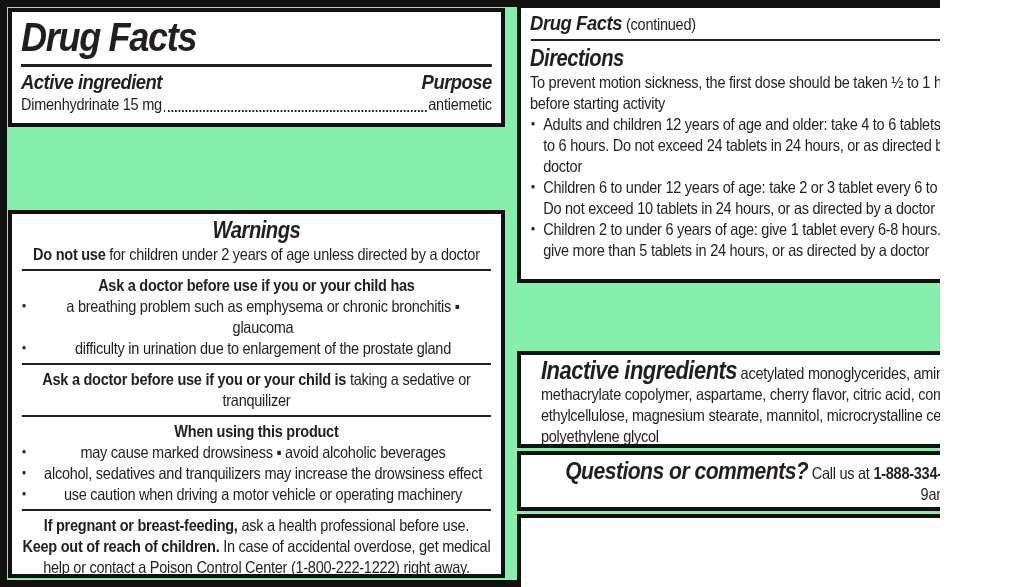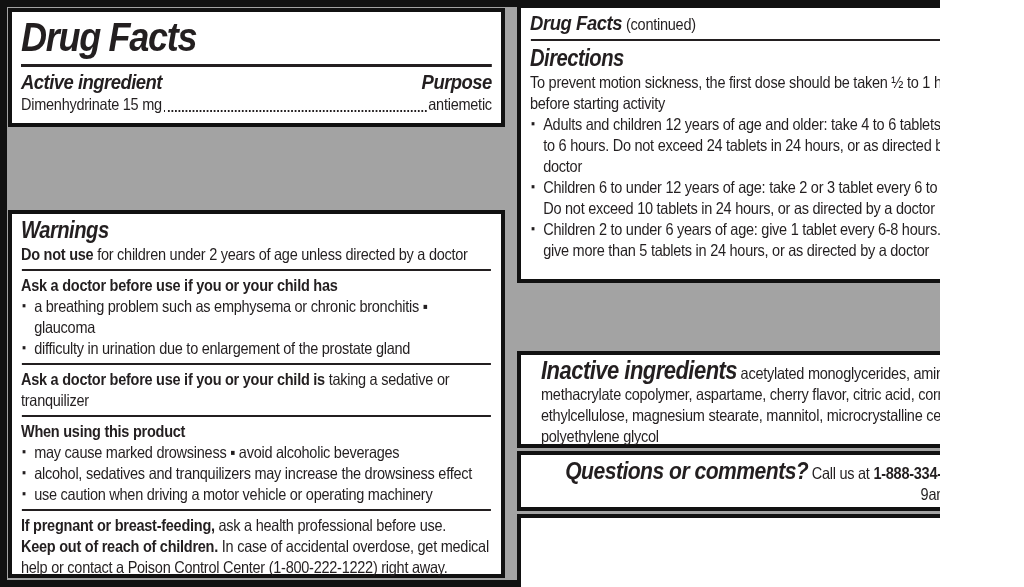--- a/index.html
+++ b/index.html
@@ -1,17 +1,17 @@
 <!DOCTYPE html>
 <html><head>
 <meta charset="utf-8">
 <style>
   html,body { margin:0; padding:0; background:#ffffff; }
   #label {
-    position:relative; width:940px; height:587px; background:#a3a3a3;
+    position:relative; width:940px; height:587px; background:#86efac;
     overflow:hidden; color:#231f20;
     font-family:"Liberation Sans", sans-serif;
     -webkit-font-smoothing:antialiased;
   }
   .bar { position:absolute; background:#111111; }
   .box {
     position:absolute; background:#ffffff;
     border:4px solid #111111; box-sizing:border-box;
     padding:3px 9px;
   }
@@ -57,21 +57,21 @@
       </div>
       <div class="leader-row body-text">
         <span>Dimenhydrinate 15 mg</span>
         <span class="leader"></span>
         <span>antiemetic</span>
       </div>
     </div>
   </div>
 
 
-  <div class="box" style="left:8px;top:210px;width:497px;height:368px;">
+  <div class="box" style="left:8px;top:210px;width:497px;height:368px;text-align:center;">
     <div class="cond">
       <div class="hd hd-lg">Warnings</div>
       <p class="body-text"><b>Do not use</b><span> for children under 2 years of age unless directed by a doctor</span></p>
       <div class="rule"></div>
       <p class="body-text"><b>Ask a doctor before use if you or your child has</b></p>
       <div class="body-text bullet">a breathing problem such as emphysema or chronic bronchitis ▪ glaucoma</div>
       <div class="body-text bullet">difficulty in urination due to enlargement of the prostate gland</div>
       <div class="rule"></div>
       <p class="body-text"><b>Ask a doctor before use if you or your child is</b><span> taking a sedative or tranquilizer</span></p>
       <div class="rule"></div>

